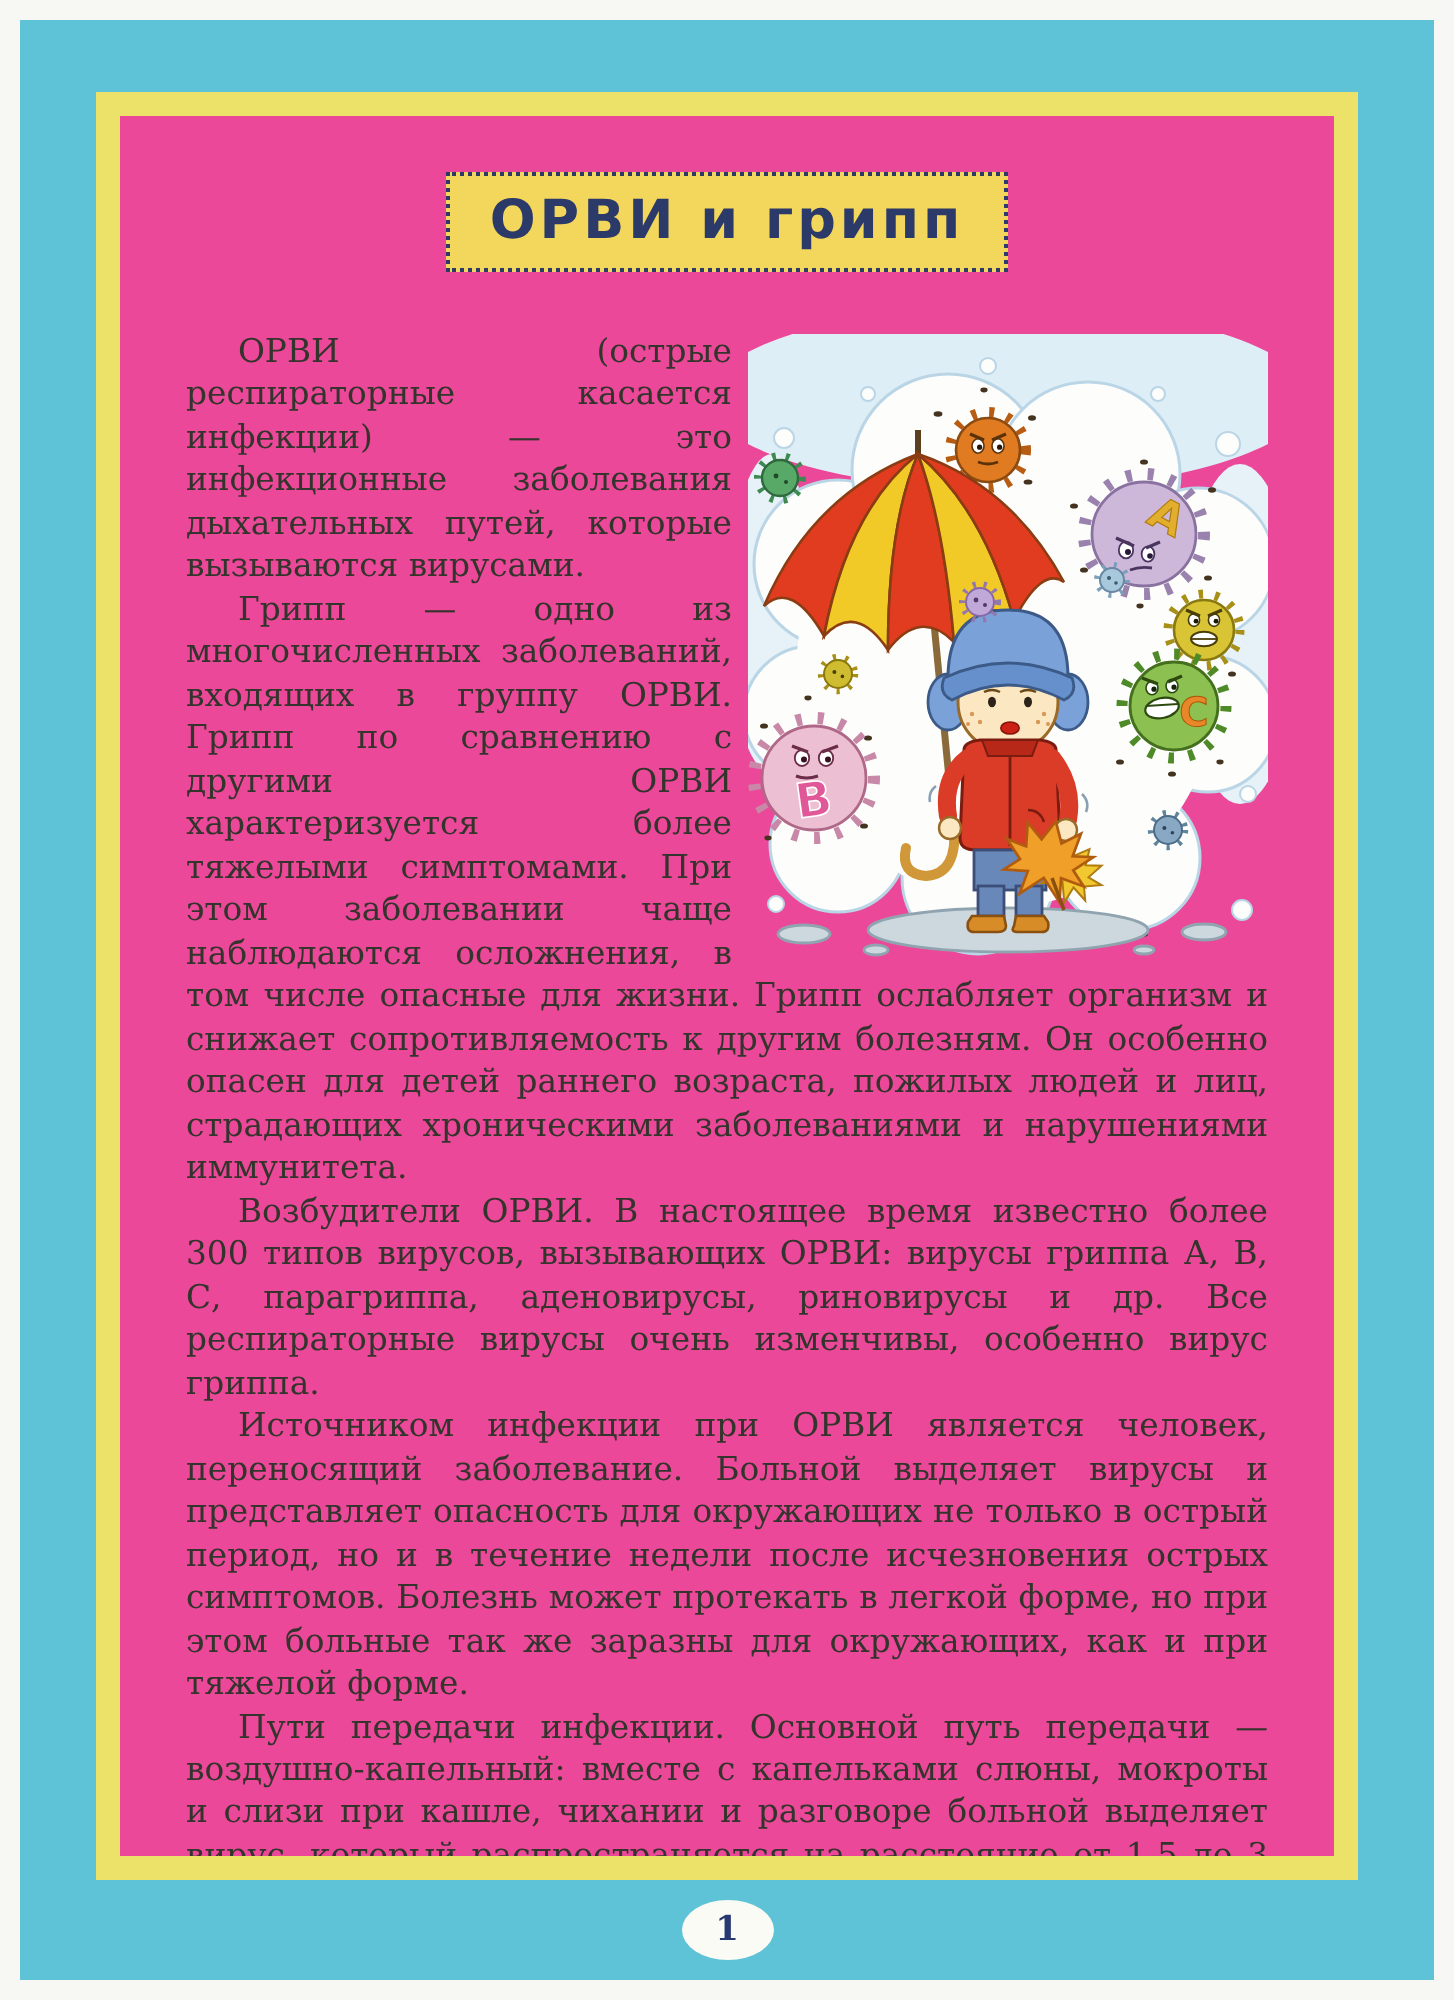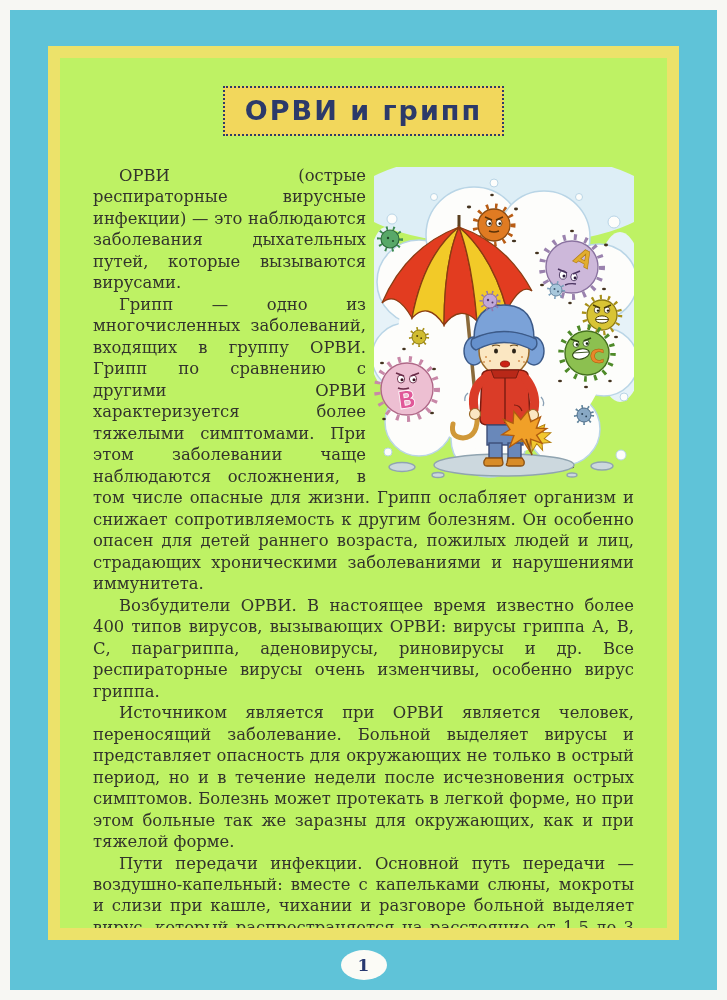--- a/index.html
+++ b/index.html
@@ -1,19 +1,19 @@
 <!DOCTYPE html>
 <html><head>
 <meta charset="utf-8">
 <style>
   html,body{margin:0;padding:0;}
   body{background:#e8e8e4;font-family:"DejaVu Serif",serif;}
   .sheet{position:relative;width:727px;height:1000px;background:#f7f7f3;box-sizing:border-box;padding:10px;margin:0 auto;}
   .blue-frame{position:relative;width:100%;height:100%;background:#5fc3d8;box-sizing:border-box;padding:36px 38px 50px 38px;}
-  .yellow-frame{width:100%;height:100%;box-sizing:border-box;border:12px solid #ece26a;background:#bef264;}
+  .yellow-frame{width:100%;height:100%;box-sizing:border-box;border:12px solid #ece26a;background:#ec4899;}
   .content{position:relative;box-sizing:border-box;width:100%;height:100%;padding:24px 33px 0 33px;overflow:hidden;}
   .title-box{width:fit-content;margin:4px auto 0 auto;padding:7px 20px 8px 20px;background:#f2d75c;border:2px dotted #2c3a6a;}
   .title-box span{font-family:"DejaVu Sans",sans-serif;font-weight:bold;font-size:27px;letter-spacing:2px;color:#2c3a6a;}
   .body{margin-top:29px;font-size:16.4px;line-height:1.31;color:#33342c;text-align:justify;}
   .body p{margin:0;text-indent:26px;}
   .lead{font-weight:normal;}
   .illustration{float:right;width:260px;height:312px;margin:2px 0 4px 8px;}
   .page-num{position:absolute;left:50%;bottom:10px;transform:translateX(-50%);width:46px;height:30px;background:#fbfbf6;border-radius:50%;display:flex;align-items:center;justify-content:center;}
   .page-num span{font-family:"DejaVu Serif",serif;font-weight:bold;font-size:17px;color:#283870;}
 </style>
@@ -237,24 +237,24 @@
               </g>
 
               <g transform="translate(150,262)">
                 <path transform="translate(12,6) scale(0.62) rotate(40)" d="M0,-22 L6,-10 L16,-18 L14,-4 L26,-6 L16,4 L24,12 L10,10 L12,24 L0,12 L-12,24 L-10,10 L-24,12 L-16,4 L-26,-6 L-14,-4 L-16,-18 L-6,-10 Z" fill="#f2c830" stroke="#b07c10" stroke-width="1.6"></path>
                 <path transform="scale(0.85) rotate(12)" d="M0,-22 L6,-10 L16,-18 L14,-4 L26,-6 L16,4 L24,12 L10,10 L12,24 L0,12 L-12,24 L-10,10 L-24,12 L-16,4 L-26,-6 L-14,-4 L-16,-18 L-6,-10 Z" fill="#f0a028" stroke="#b05c10" stroke-width="1.6"></path>
                 <line x1="2" y1="10" x2="8" y2="26" stroke="#8a5010" stroke-width="1.8"></line>
               </g>
             </svg>
           </div>
 
-          <p><span class="lead">ОРВИ</span><span> (острые респираторные вирусные инфекции) — это наблюдаются заболевания дыхательных путей, которые вызываются вирусами.</span></p>
+          <p><span class="lead">ОРВИ</span><span> (острые респираторные касается инфекции) — это инфекционные заболевания дыхательных путей, которые вызываются вирусами.</span></p>
           <p><span class="lead">Грипп</span><span> — одно из многочисленных заболеваний, входящих в группу ОРВИ. Грипп по сравнению с другими ОРВИ характеризуется более тяжелыми симптомами. При этом заболевании чаще наблюдаются осложнения, в том числе опасные для жизни. Грипп ослабляет организм и снижает сопротивляемость к другим болезням. Он особенно опасен для детей раннего возраста, пожилых людей и лиц, страдающих хроническими заболеваниями и нарушениями иммунитета.</span></p>
-          <p><span class="lead">Возбудители ОРВИ</span><span>. В настоящее время известно более 400 типов вирусов, вызывающих ОРВИ: вирусы гриппа А, В, С, парагриппа, аденовирусы, риновирусы и др. Все респираторные вирусы очень изменчивы, особенно вирус гриппа.</span></p>
-          <p><span class="lead">Источником является</span><span> при ОРВИ является человек, переносящий заболевание. Больной выделяет вирусы и представляет опасность для окружающих не только в острый период, но и в течение недели после исчезновения острых симптомов. Болезнь может протекать в легкой форме, но при этом больные так же заразны для окружающих, как и при тяжелой форме.</span></p>
+          <p><span class="lead">Возбудители ОРВИ</span><span>. В настоящее время известно более 300 типов вирусов, вызывающих ОРВИ: вирусы гриппа А, В, С, парагриппа, аденовирусы, риновирусы и др. Все респираторные вирусы очень изменчивы, особенно вирус гриппа.</span></p>
+          <p><span class="lead">Источником инфекции</span><span> при ОРВИ является человек, переносящий заболевание. Больной выделяет вирусы и представляет опасность для окружающих не только в острый период, но и в течение недели после исчезновения острых симптомов. Болезнь может протекать в легкой форме, но при этом больные так же заразны для окружающих, как и при тяжелой форме.</span></p>
           <p><span class="lead">Пути передачи инфекции</span><span>. Основной путь передачи — воздушно-капельный: вместе с капельками слюны, мокроты и слизи при кашле, чихании и разговоре больной выделяет вирус, который распространяется на расстояние от 1,5 до 3 метров. Вирус попадает в организм здорового человека через слизистую оболочку носа, глотки, гортани, бронхов. Возможен также контактный путь заражения, когда человек касается руками загрязненных вирусом предметов или больного, а затем — своих глаз, носа, рта.</span></p>
 
         </div>
 
       </div>
     </div>
     <div class="page-num">
       <span>1</span>
     </div>
   </div>

